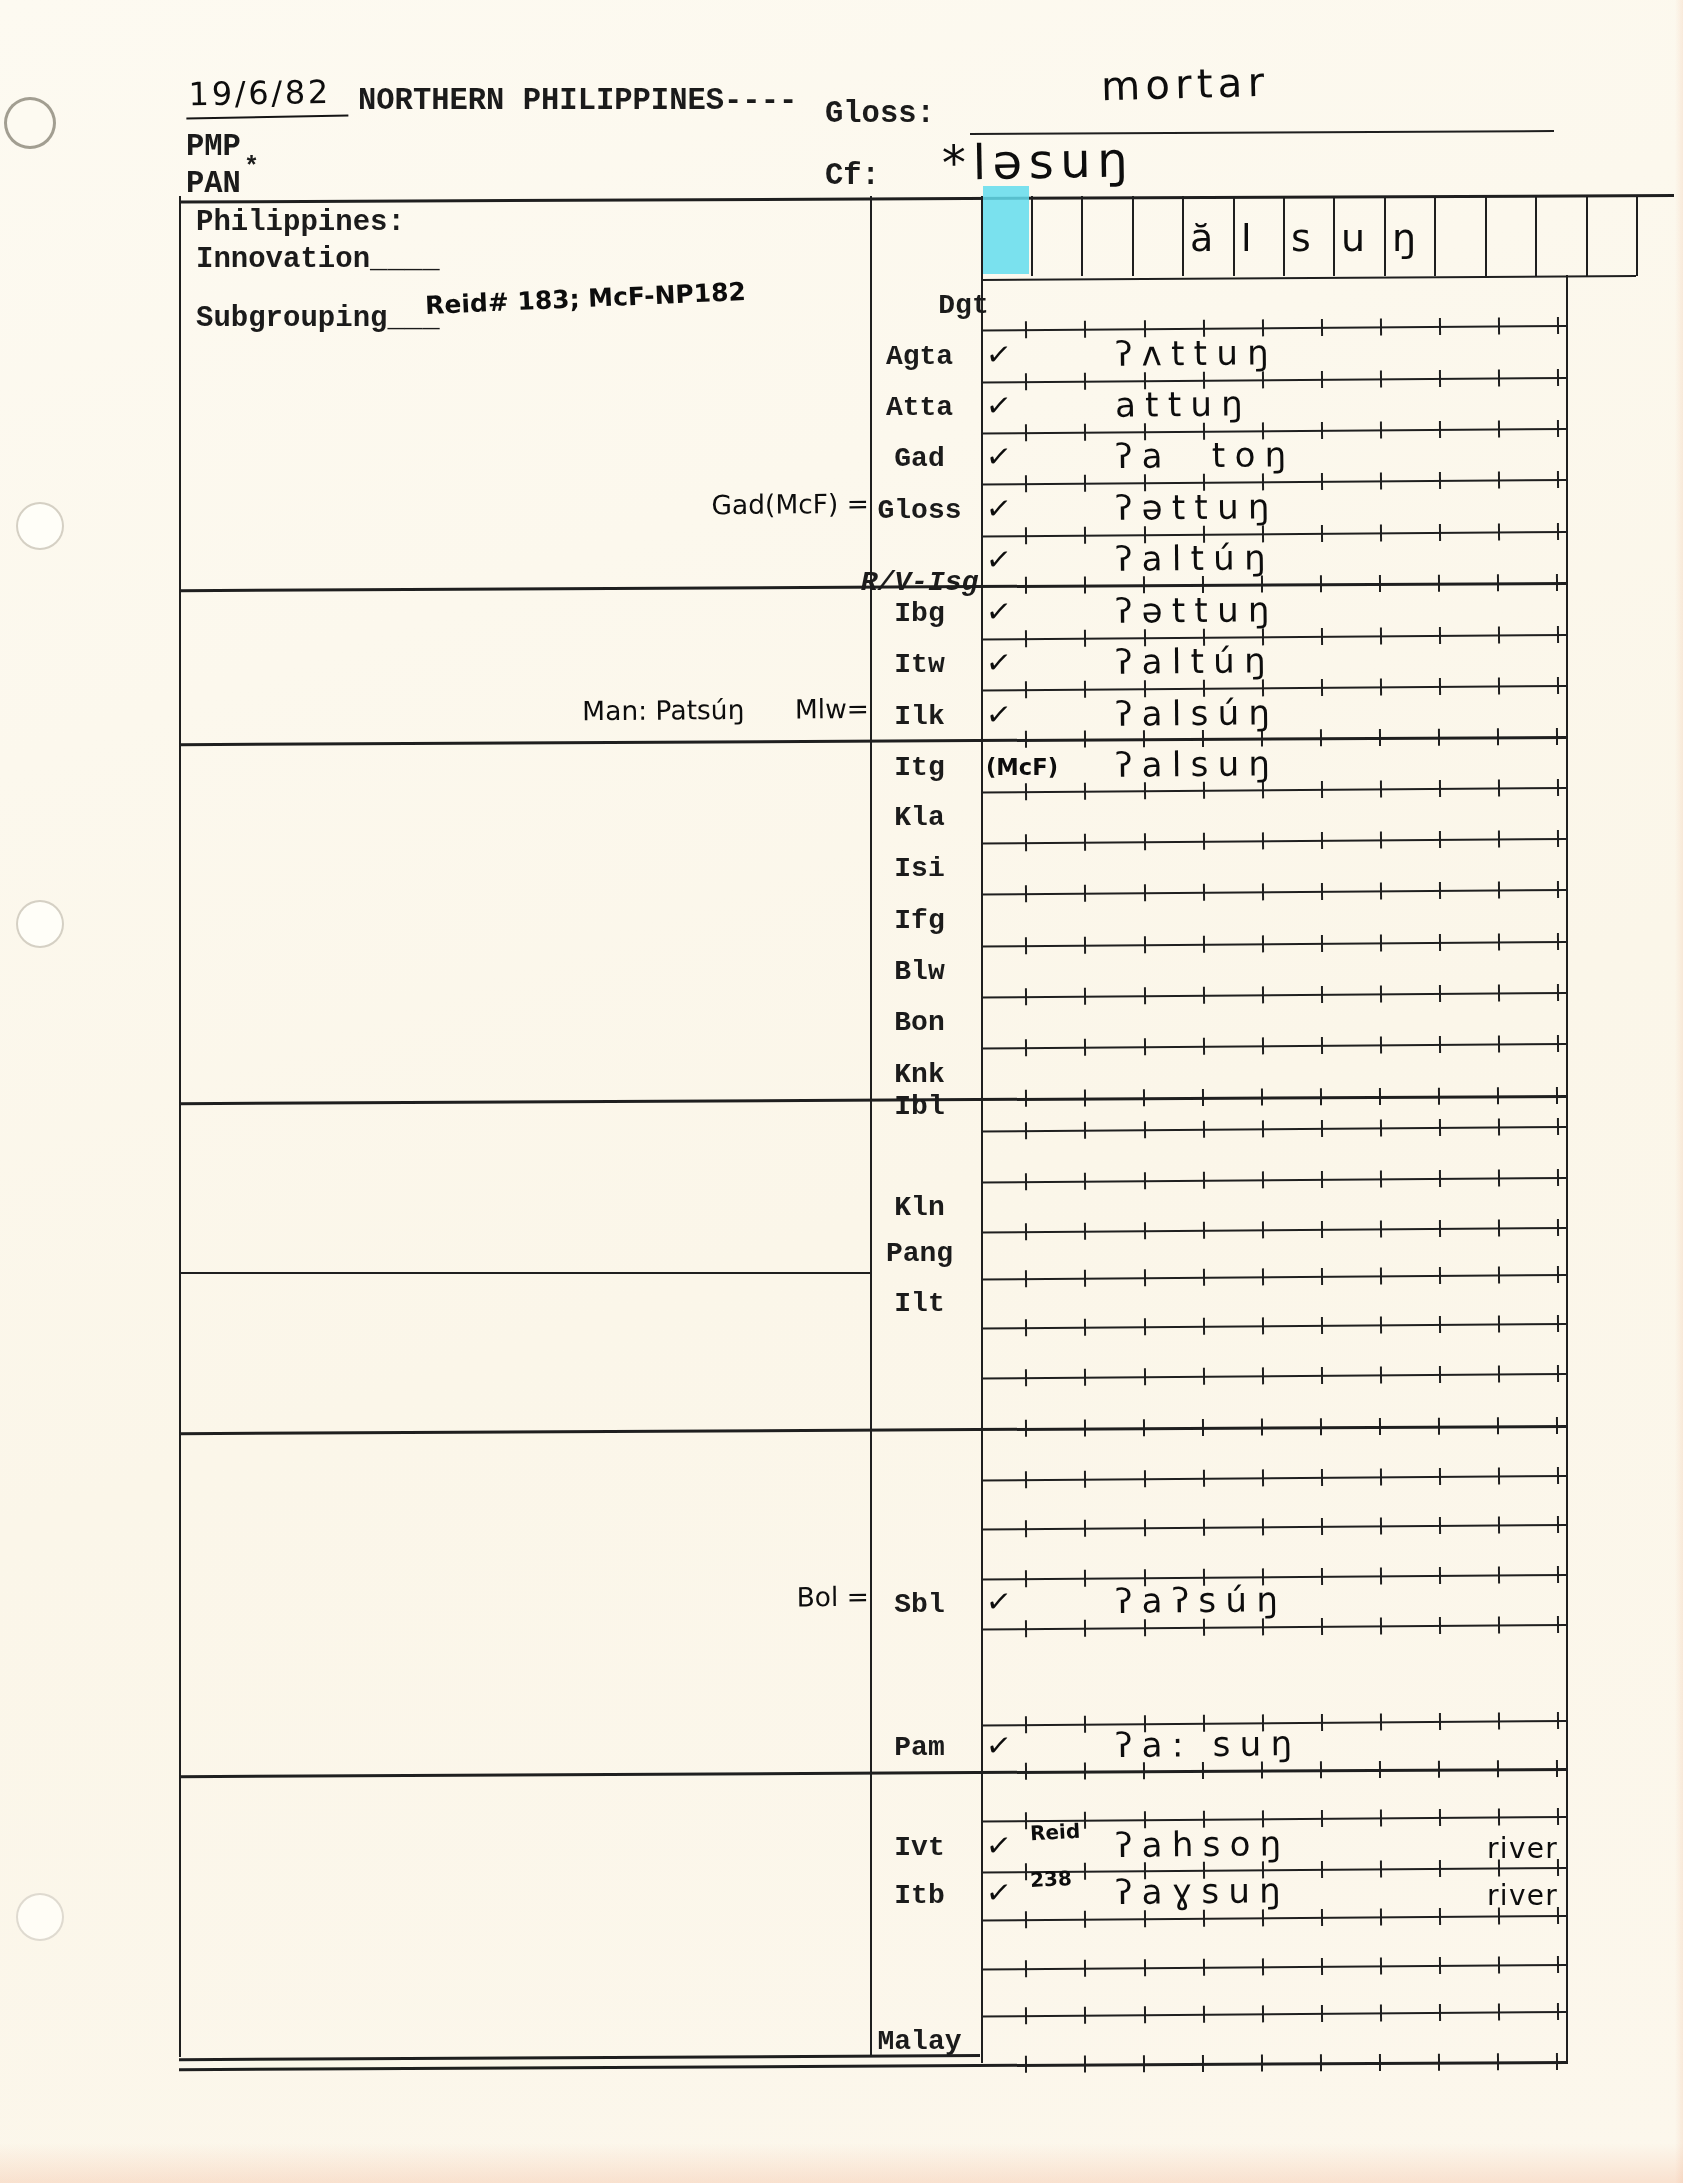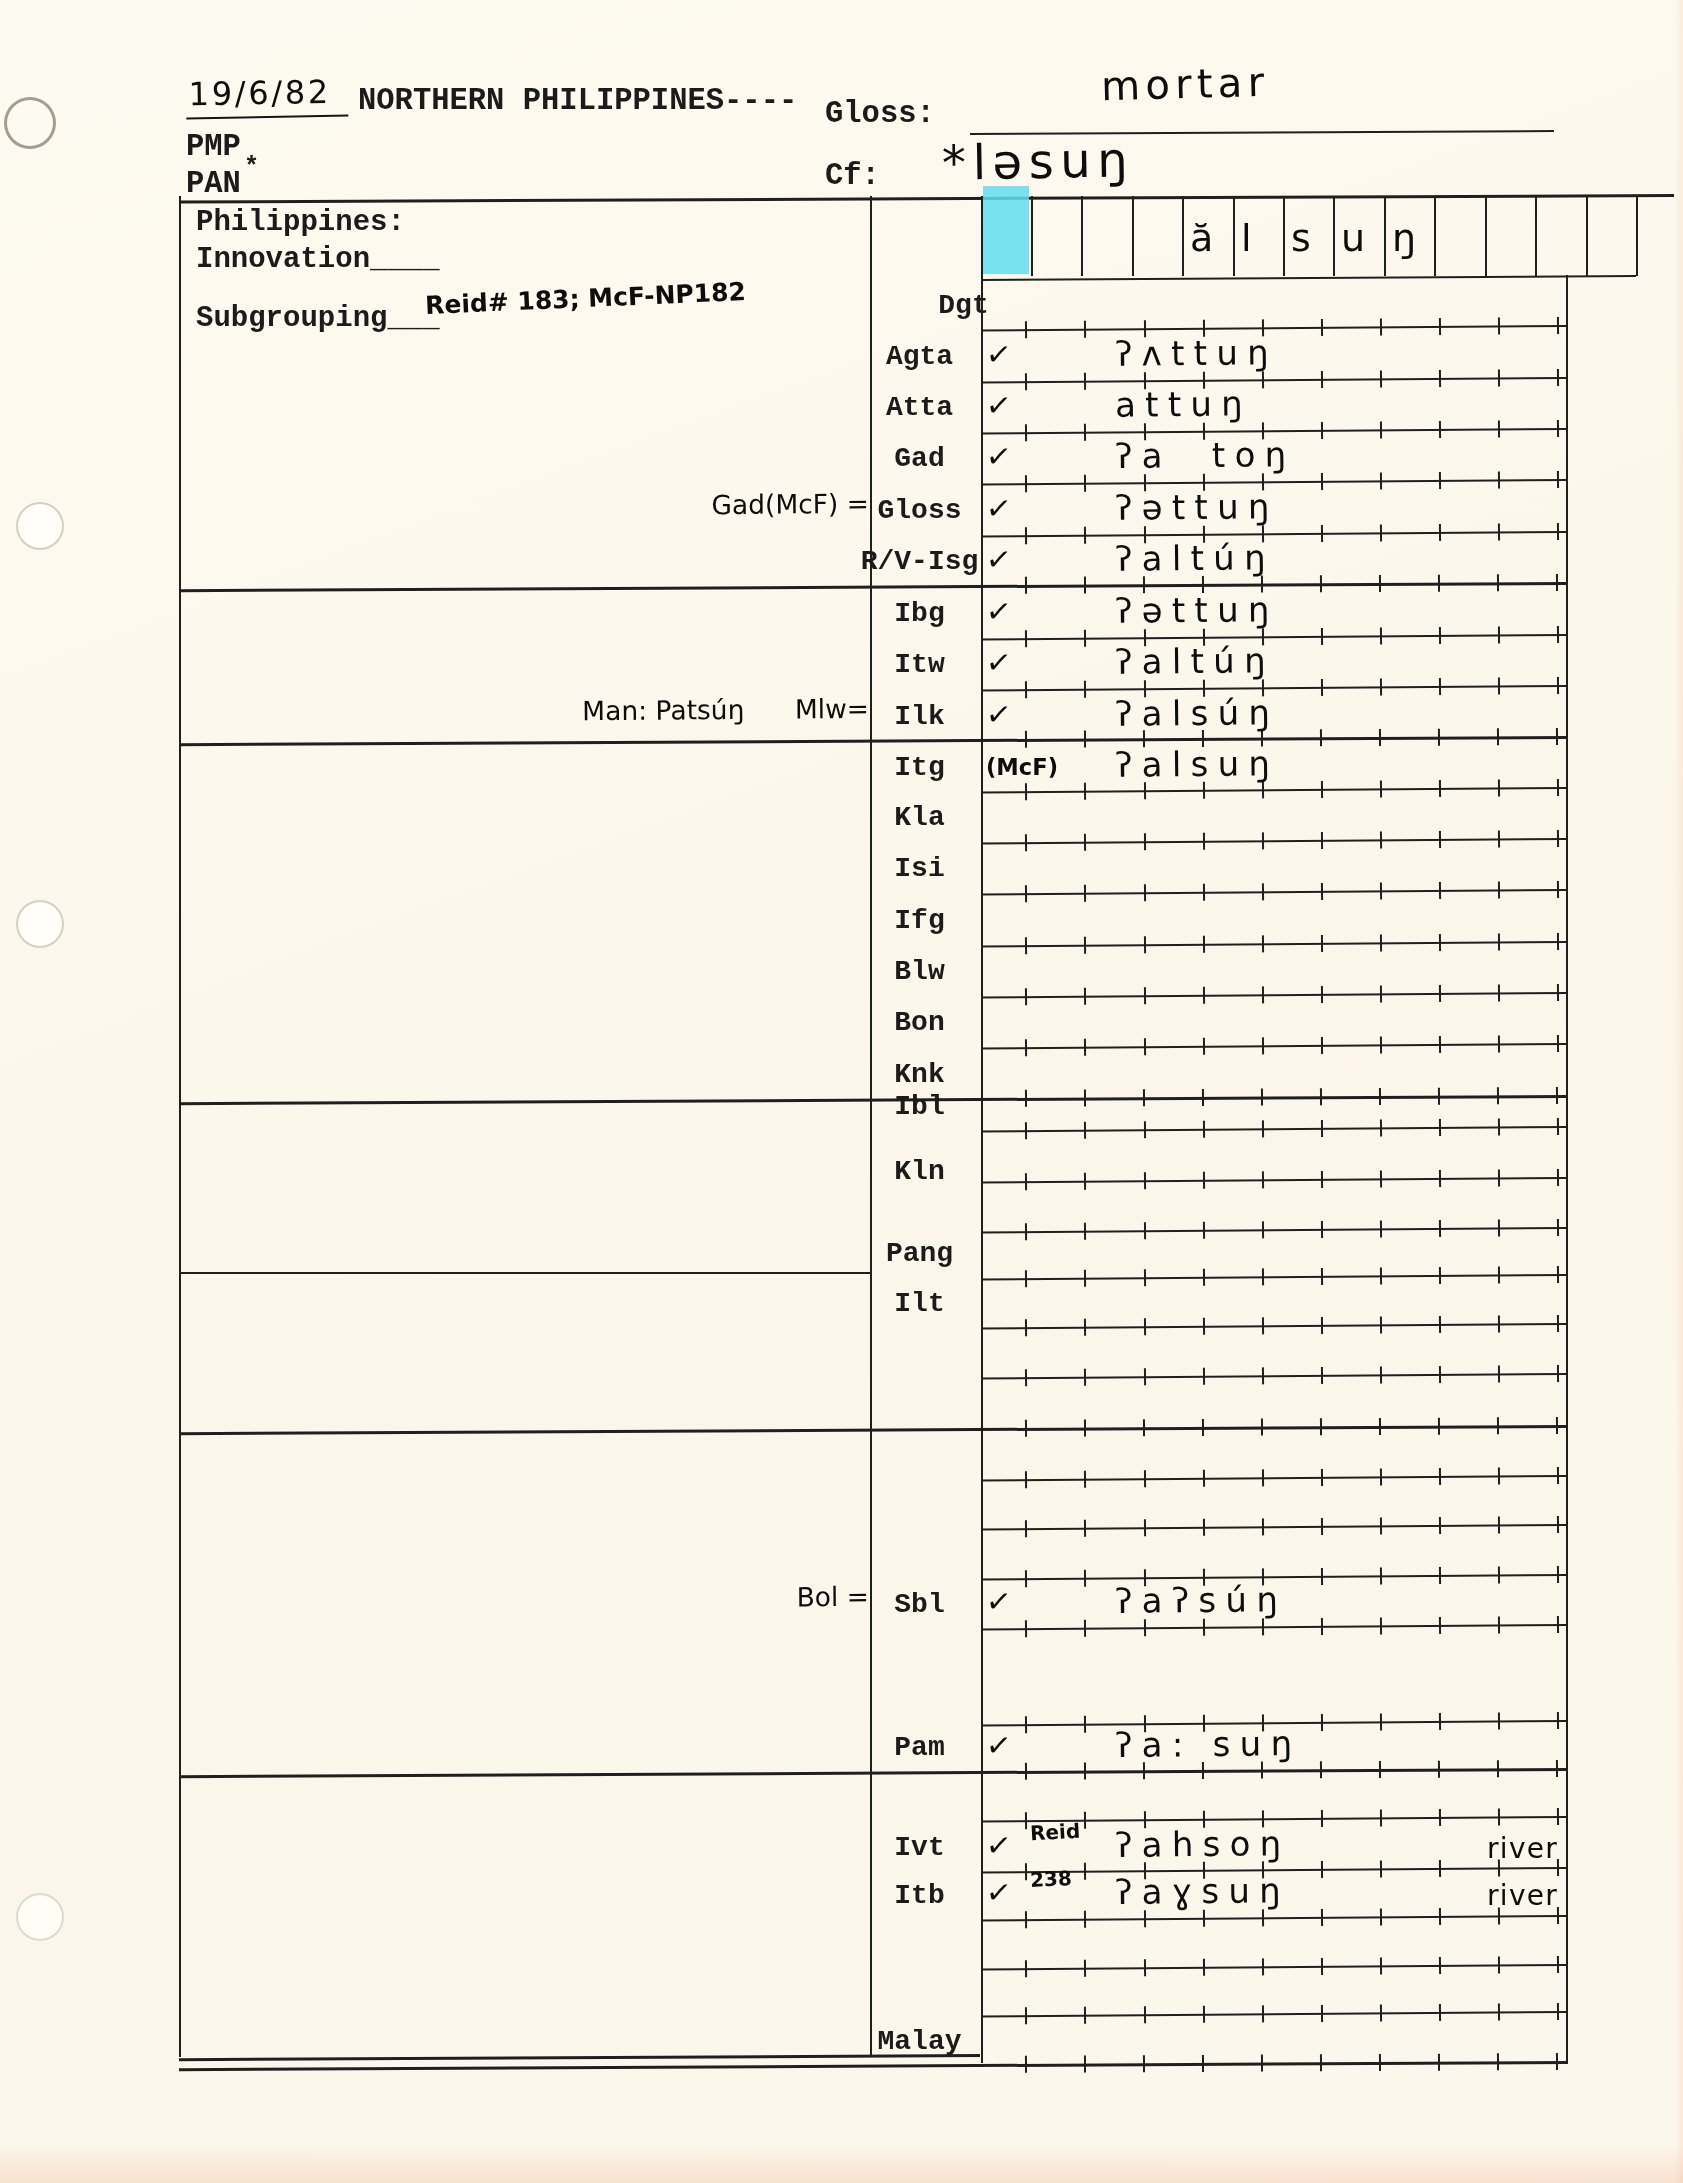--- a/index.html
+++ b/index.html
@@ -169,21 +169,21 @@
         <div class="tick" style="left: 905px;"></div>
         <div class="tick" style="left: 964px;"></div>
         <div class="tick" style="left: 1023px;"></div>
         <div class="tick" style="left: 1082px;"></div>
         <div class="tick" style="left: 1141px;"></div>
         <div class="tick" style="left: 1200px;"></div>
         <div class="tick" style="left: 1259px;"></div>
         <div class="tick" style="left: 1318px;"></div>
         <div class="tick" style="left: 1377px;"></div>
       </div>
-      <div class="row-label typed" style="top: 547px;">R/V-Isg</div>
+      <div class="row-label typed" style="top: 568px; font-style: italic;">R/V-Isg</div>
       <div class="check hw" style="left: 986px; top: 542px;">✓</div>
       <div class="entry hw" style="left: 1115px; top: 538px;">ʔaltúŋ</div>
       <div class="rule" style="left: 981px; top: 634px; width: 585px;">
         <div class="tick" style="left: 44px;"></div>
         <div class="tick" style="left: 103px;"></div>
         <div class="tick" style="left: 163px;"></div>
         <div class="tick" style="left: 222px;"></div>
         <div class="tick" style="left: 281px;"></div>
         <div class="tick" style="left: 340px;"></div>
         <div class="tick" style="left: 399px;"></div>
@@ -348,21 +348,21 @@
         <div class="tick" style="left: 103px;"></div>
         <div class="tick" style="left: 163px;"></div>
         <div class="tick" style="left: 222px;"></div>
         <div class="tick" style="left: 281px;"></div>
         <div class="tick" style="left: 340px;"></div>
         <div class="tick" style="left: 399px;"></div>
         <div class="tick" style="left: 458px;"></div>
         <div class="tick" style="left: 517px;"></div>
         <div class="tick" style="left: 576px;"></div>
       </div>
-      <div class="row-label typed" style="top: 1157px;">Kln</div>
+      <div class="row-label typed" style="top: 1193px;">Kln</div>
       <div class="rule" style="left: 981px; top: 1274px; width: 585px;">
         <div class="tick" style="left: 44px;"></div>
         <div class="tick" style="left: 103px;"></div>
         <div class="tick" style="left: 163px;"></div>
         <div class="tick" style="left: 222px;"></div>
         <div class="tick" style="left: 281px;"></div>
         <div class="tick" style="left: 340px;"></div>
         <div class="tick" style="left: 399px;"></div>
         <div class="tick" style="left: 458px;"></div>
         <div class="tick" style="left: 517px;"></div>

